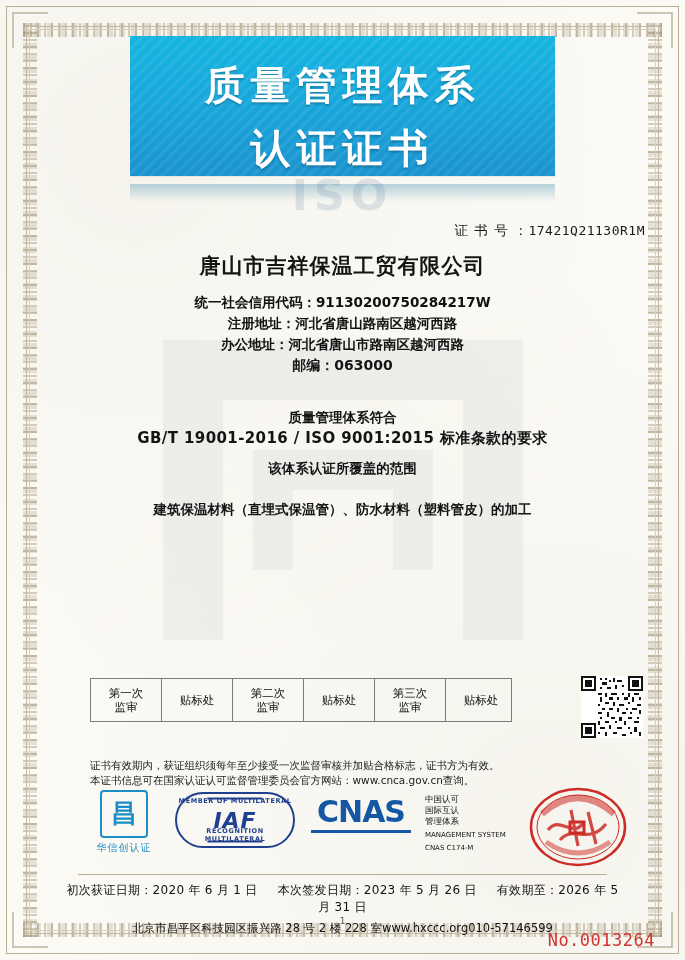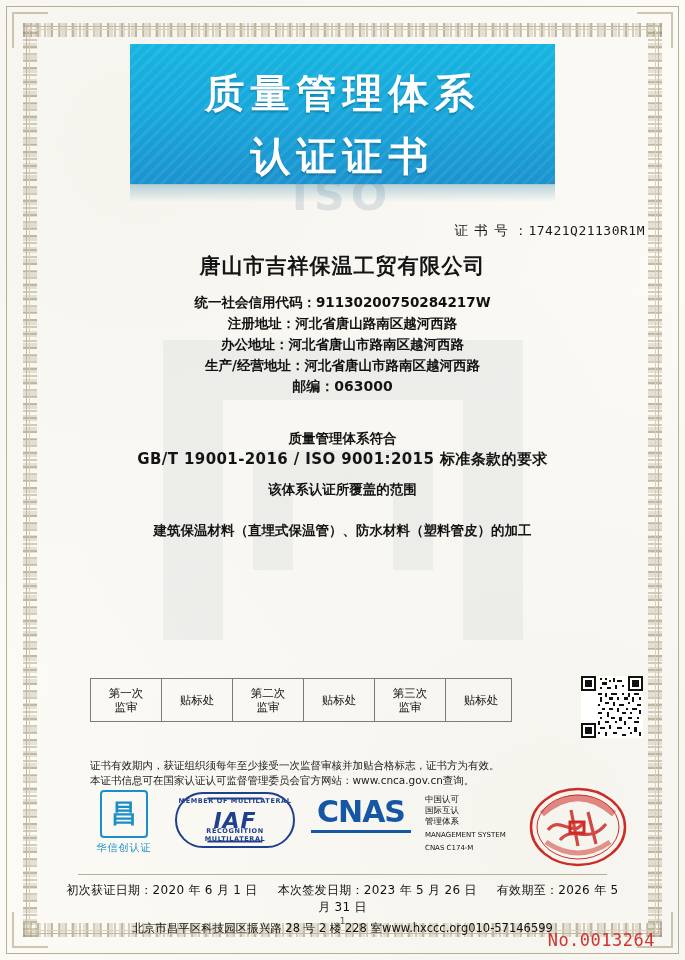--- a/index.html
+++ b/index.html
@@ -65,21 +65,21 @@
     width:420px;height:400px;opacity:.12;
   }
   .wm-text{
     position:absolute;left:0;right:0;top:170px;text-align:center;
     font-size:43px;letter-spacing:6px;color:#8aa0b6;opacity:.25;
     font-weight:bold;
   }
 
   
   .header{
-    position:absolute;left:130px;top:44px;width:425px;height:140px;
+    position:absolute;left:130px;top:36px;width:425px;height:140px;
     background:linear-gradient(180deg,#16b5e0 0%,#18a8dc 45%,#1b93cf 100%);
     box-shadow:0 1px 0 rgba(0,0,0,.06);
     overflow:hidden;
   }
   .header:before{
     content:"";position:absolute;inset:0;
     background:repeating-linear-gradient(135deg, rgba(255,255,255,.07) 0 3px, rgba(255,255,255,0) 3px 8px);
   }
   .header .t1,.header .t2{
     position:relative;text-align:center;color:#fff;font-weight:bold;
@@ -248,21 +248,20 @@
 
   <div class="cert-no">
     <span class="label">证 书 号 ：</span><span class="value">17421Q21130R1M</span>
   </div>
 
   <div class="body">
     <div class="company">唐山市吉祥保温工贸有限公司</div>
     <div class="info-line">统一社会信用代码：91130200750284217W</div>
     <div class="info-line">注册地址：河北省唐山路南区越河西路</div>
     <div class="info-line">办公地址：河北省唐山市路南区越河西路</div>
-    <div class="info-line">生产/经营地址：河北省唐山市路南区越河西路</div>
     <div class="postcode">
       <span>邮编：</span><span>063000</span>
     </div>
 
     <div class="std-block">
       <div class="std-lead">质量管理体系符合</div>
       <div class="std-name">GB/T 19001-2016 / ISO 9001:2015 标准条款的要求</div>
       <div class="scope-lead">该体系认证所覆盖的范围</div>
       <div class="scope">建筑保温材料（直埋式保温管）、防水材料（塑料管皮）的加工</div>
     </div>

